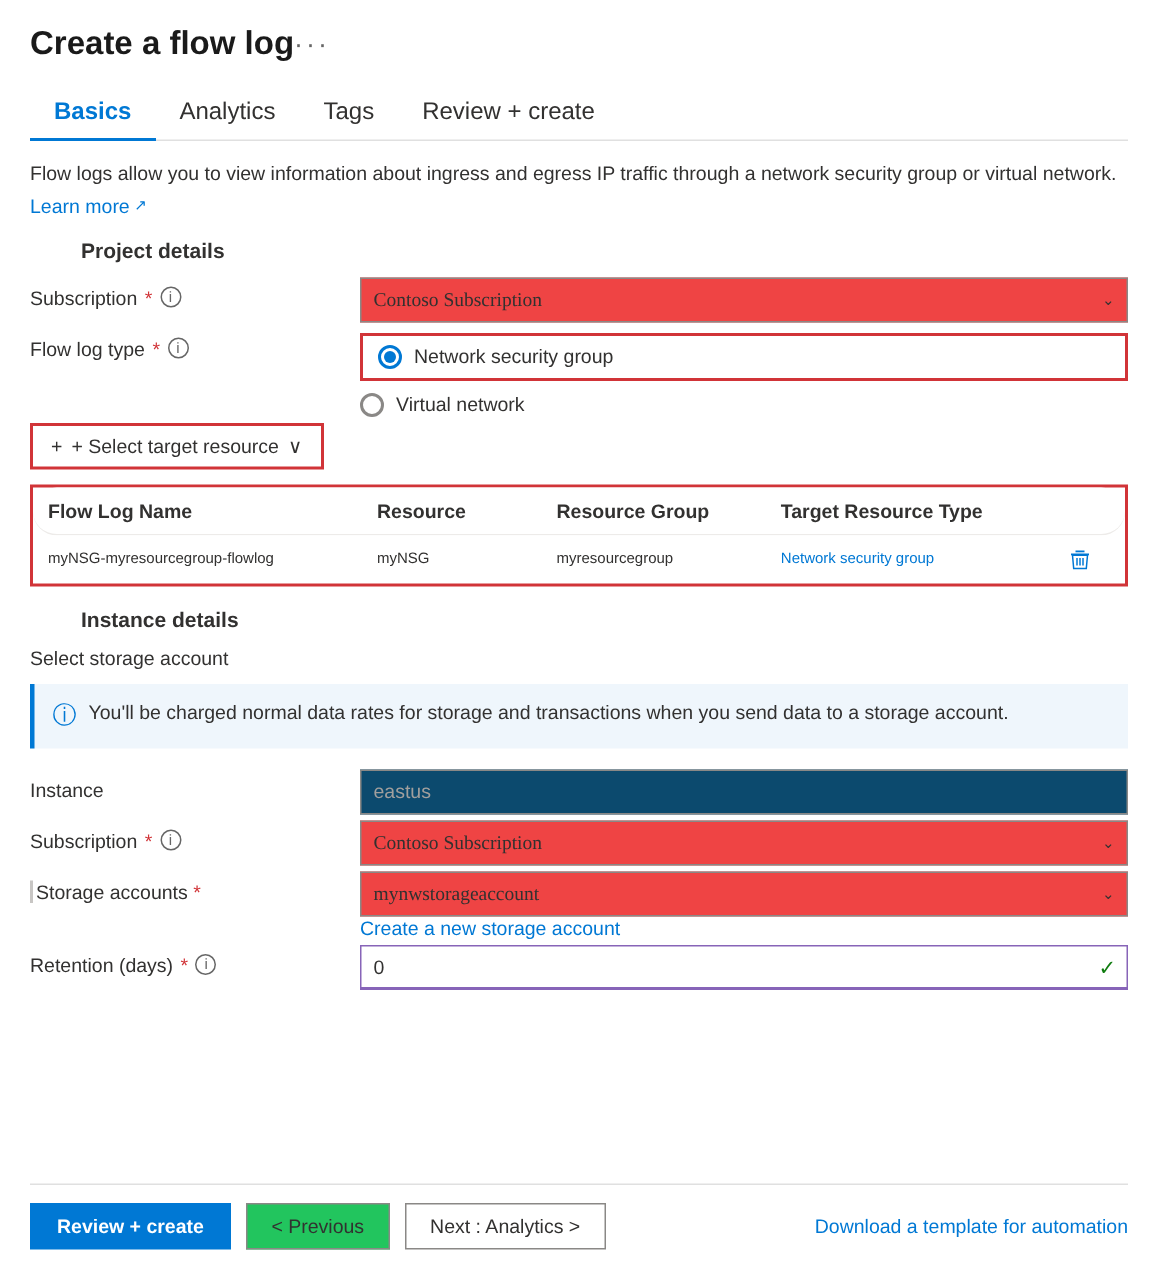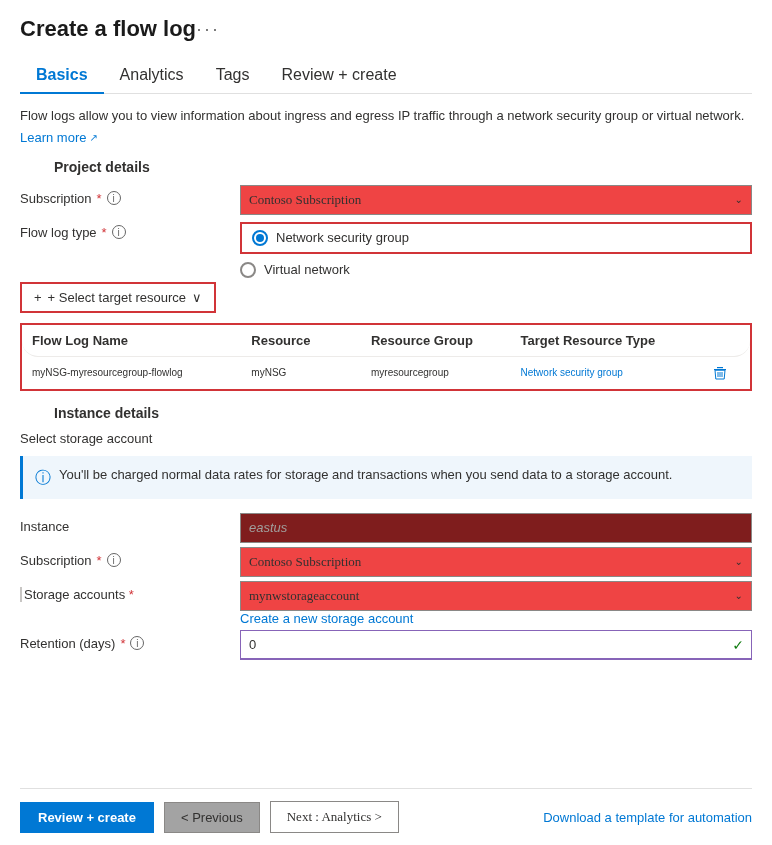--- a/index.html
+++ b/index.html
@@ -293,24 +293,23 @@
       margin-top: 1px;
     }
 
     
     .text-input {
       width: 100%;
       height: 30px;
       border: 1px solid #8a8886;
       padding: 0 8px;
       font-size: 13px;
-      background: #7f1d1d;
+      background: #0c4a6e;
       color: #a19f9d;
       cursor: not-allowed;
-      font-style: italic;
     }
 
     
     .storage-label-indent {
       padding-left: 2px;
       border-left: 2px solid #c8c6c4;
     }
 
     
     .retention-input-wrap {
@@ -361,37 +360,36 @@
       color: #fff;
       border: none;
       padding: 8px 18px;
       font-size: 13px;
       cursor: pointer;
       font-weight: 600;
       min-width: 120px;
     }
 
     .btn-secondary {
-      background: #a3a3a3;
+      background: #22c55e;
       color: #323130;
       border: 1px solid #8a8886;
       padding: 7px 16px;
       font-size: 13px;
       cursor: pointer;
     }
 
     .btn-next {
       background: #fff;
       color: #323130;
       border: 1px solid #8a8886;
       padding: 7px 16px;
       font-size: 13px;
       cursor: pointer;
       font-weight: 400;
-      font-family: Liberation Serif, serif;
     }
 
     .download-link {
       color: #0078d4;
       text-decoration: none;
       font-size: 13px;
       margin-left: auto;
       cursor: pointer;
     }
 

